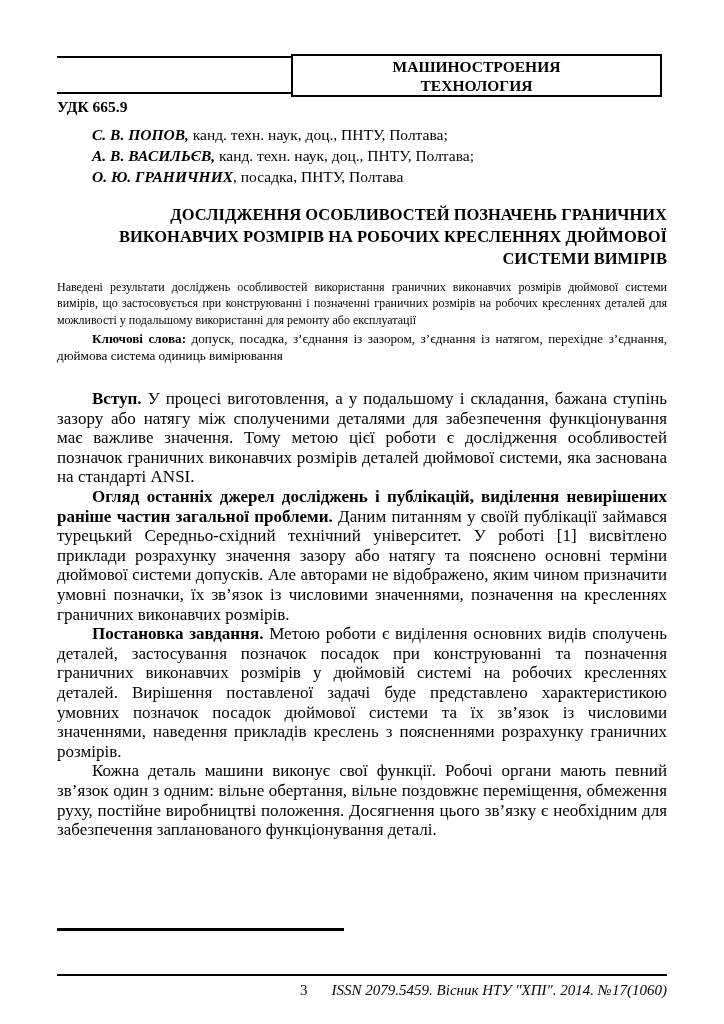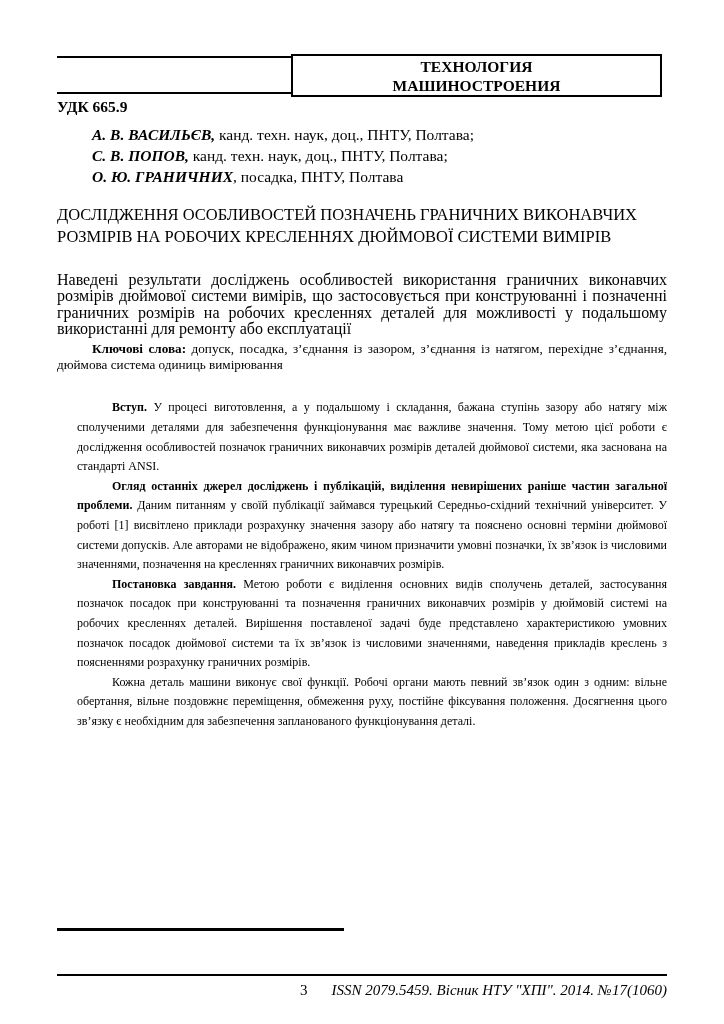--- a/index.html
+++ b/index.html
@@ -37,48 +37,47 @@
     position: absolute;
     left: 57px; top: 97px;
     width: 610px;
   }
   .udc { font-weight: bold; font-size: 15.5px; line-height: 19px; margin-bottom: 8px; }
 
   .authors { margin-left: 35px; font-size: 15.5px; line-height: 21px; margin-bottom: 17px; }
   .author-name { font-weight: bold; font-style: italic; }
 
   .title {
-    font-weight: normal;
+    font-weight: bold;
     font-size: 16.5px;
     line-height: 22px;
-    margin-bottom: 24px;
-    text-align: left;
+    margin-bottom: 9px;
+    text-align: right;
   }
 
   .abstract {
-    font-size: 16px;
+    font-size: 12px;
     line-height: 16.4px;
     text-align: justify;
     margin-bottom: 3px;
   }
   .keywords {
     font-size: 13.2px;
     line-height: 16.4px;
     text-align: justify;
     text-indent: 35px;
     margin-bottom: 25px;
   }
   .kw-label { font-weight: bold; }
 
   .para {
-    font-size: 12px;
+    font-size: 17px;
     line-height: 19.6px;
     text-align: justify;
     text-indent: 35px;
-    margin-left: 20px;
   }
   .para-lead { font-weight: bold; }
 
   .footnote-rule {
     position: absolute;
     left: 57px; top: 928px;
     width: 287px; height: 2.5px;
     background: #000;
   }
   .copyright {
@@ -102,50 +101,50 @@
   .journal-ref { margin-left: auto; font-style: italic; }
 </style>
 </head>
 <body>
 
 <div class="page">
 
   <div class="rule-double" id="rule-top"></div>
 
   <div class="header-box">
+    <div class="box-line">МАШИНОСТРОЕНИЯ</div>
     <div class="box-line">ТЕХНОЛОГИЯ</div>
-    <div class="box-line">МАШИНОСТРОЕНИЯ</div>
   </div>
 
   <div class="rule-double" id="rule-bottom"></div>
 
   <div class="content">
 
     <div class="udc">УДК 665.9</div>
 
     <div class="authors">
+      <div class="author-line"><span class="author-name">С. В. ПОПОВ,</span><span class="author-aff"> канд. техн. наук, доц., ПНТУ, Полтава;</span></div>
       <div class="author-line"><span class="author-name">А. В. ВАСИЛЬЄВ,</span><span class="author-aff"> канд. техн. наук, доц., ПНТУ, Полтава;</span></div>
-      <div class="author-line"><span class="author-name">С. В. ПОПОВ,</span><span class="author-aff"> канд. техн. наук, доц., ПНТУ, Полтава;</span></div>
       <div class="author-line"><span class="author-name">О. Ю. ГРАНИЧНИХ</span><span class="author-aff">, посадка, ПНТУ, Полтава</span></div>
     </div>
 
     <div class="title">ДОСЛІДЖЕННЯ ОСОБЛИВОСТЕЙ ПОЗНАЧЕНЬ ГРАНИЧНИХ ВИКОНАВЧИХ РОЗМІРІВ НА РОБОЧИХ КРЕСЛЕННЯХ ДЮЙМОВОЇ СИСТЕМИ ВИМІРІВ</div>
 
     <div class="abstract">Наведені результати досліджень особливостей використання граничних виконавчих розмірів дюймової системи вимірів, що застосовується при конструюванні і позначенні граничних розмірів на робочих кресленнях деталей для можливості у подальшому використанні для ремонту або експлуатації</div>
 
     <div class="keywords"><span class="kw-label">Ключові слова:</span><span class="kw-text"> допуск, посадка, з’єднання із зазором, з’єднання із натягом, перехідне з’єднання, дюймова система одиниць вимірювання</span></div>
 
     <p class="para"><span class="para-lead">Вступ.</span><span class="para-text"> У процесі виготовлення, а у подальшому і складання, бажана ступінь зазору або натягу між сполученими деталями для забезпечення функціонування має важливе значення. Тому метою цієї роботи є дослідження особливостей позначок граничних виконавчих розмірів деталей дюймової системи, яка заснована на стандарті ANSI.</span></p>
 
     <p class="para"><span class="para-lead">Огляд останніх джерел досліджень і публікацій, виділення невирішених раніше частин загальної проблеми.</span><span class="para-text"> Даним питанням у своїй публікації займався турецький Середньо-східний технічний університет. У роботі [1] висвітлено приклади розрахунку значення зазору або натягу та пояснено основні терміни дюймової системи допусків. Але авторами не відображено, яким чином призначити умовні позначки, їх зв’язок із числовими значеннями, позначення на кресленнях граничних виконавчих розмірів.</span></p>
 
     <p class="para"><span class="para-lead">Постановка завдання.</span><span class="para-text"> Метою роботи є виділення основних видів сполучень деталей, застосування позначок посадок при конструюванні та позначення граничних виконавчих розмірів у дюймовій системі на робочих кресленнях деталей. Вирішення поставленої задачі буде представлено характеристикою умовних позначок посадок дюймової системи та їх зв’язок із числовими значеннями, наведення прикладів креслень з поясненнями розрахунку граничних розмірів.</span></p>
 
 
-    <p class="para"><span class="para-lead"></span><span class="para-text">Кожна деталь машини виконує свої функції. Робочі органи мають певний зв’язок один з одним: вільне обертання, вільне поздовжнє переміщення, обмеження руху, постійне фіксування положення. Досягнення цього зв’язку є необхідним для забезпечення запланованого функціонування деталі.</span></p>
+    <p class="para"><span class="para-lead"></span><span class="para-text">Кожна деталь машини виконує свої функції. Робочі органи мають певний зв’язок один з одним: вільне обертання, вільне поздовжнє переміщення, обмеження руху, постійне виробництві положення. Досягнення цього зв’язку є необхідним для забезпечення запланованого функціонування деталі.</span></p>
 
   </div>
 
   <div class="footnote-rule"></div>
 
 
   <div class="rule-double" id="footer-rule"></div>
 
   <div class="footer">
     <span class="page-num">3</span>

